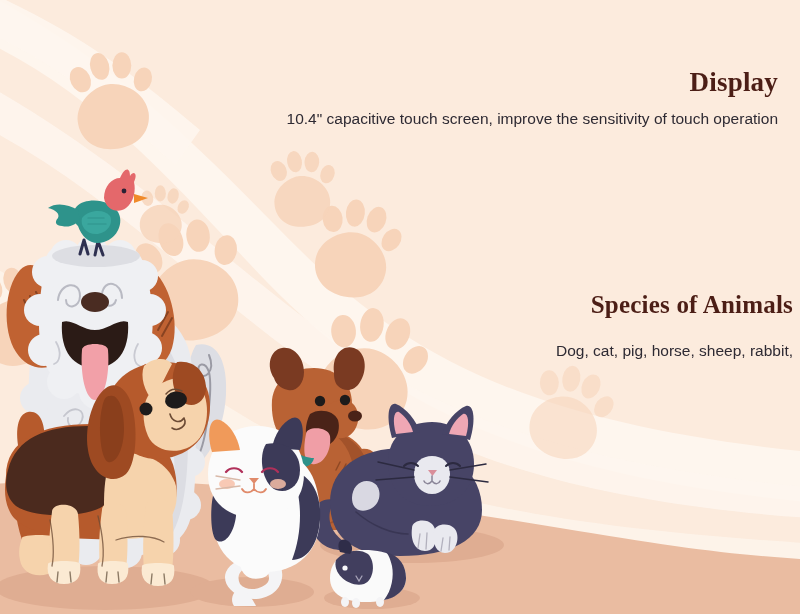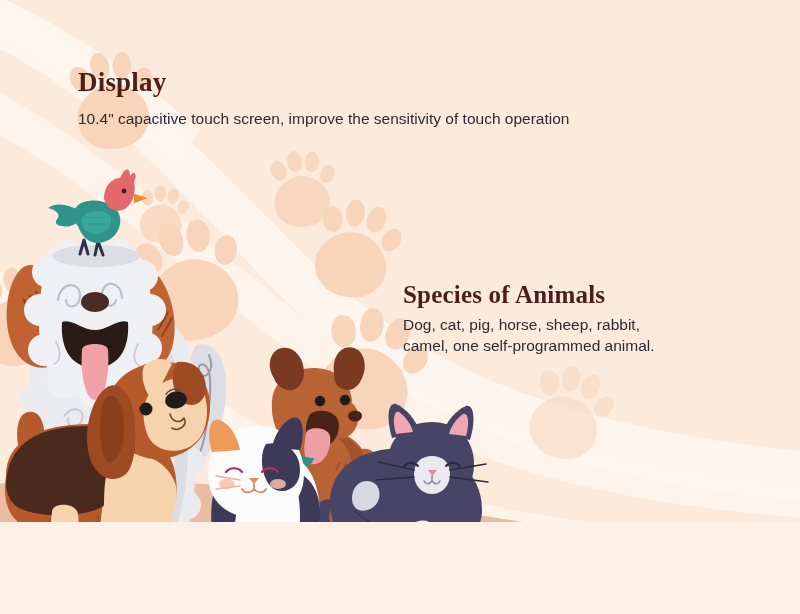--- a/index.html
+++ b/index.html
@@ -5,53 +5,54 @@
 <style>
   * { box-sizing: border-box; margin: 0; padding: 0; }
   html, body {
     width: 800px; height: 614px;
     overflow: hidden;
     background: #FDF0E6;
     font-family: "Liberation Sans", sans-serif;
   }
   #poster {
     position: relative;
-    width: 800px; height: 522px;
+    width: 800px; height: 614px;
     overflow: hidden;
     background: #FCEBDD;
+    text-align: right;
   }
   #bg-svg, #art-svg {
     position: absolute; top: 0; left: 0;
     width: 800px; height: 614px;
     display: block;
   }
   #art-svg { pointer-events: none; }
 
   .text-block { position: absolute; z-index: 5; }
   #display-block { left: 78px; top: 66px; width: 700px; }
-  #species-block { left: 403px; top: 280px; width: 390px; }
+  #species-block { left: 403px; top: 290px; width: 390px; }
 
   .heading {
     font-family: "Liberation Serif", serif;
     font-weight: bold;
     color: #4C1E16;
     letter-spacing: 0.2px;
   }
   #display-heading { font-size: 27px; line-height: 32px; }
   #species-heading { font-size: 25px; line-height: 30px; }
 
   .body-line {
     font-family: "Liberation Sans", sans-serif;
     font-size: 15.5px;
     line-height: 21px;
     color: #2E2A33;
     white-space: nowrap;
   }
   #display-lines { margin-top: 10px; }
-  #species-lines { margin-top: 4px; }
+  #species-lines { margin-top: 20px; }
 </style>
 </head>
 <body>
 
 <div id="poster">
 
   <svg id="bg-svg" viewBox="0 0 800 614" preserveAspectRatio="none">
     <rect x="0" y="0" width="800" height="614" fill="#FCEBDD"></rect>
 
     <g fill="#FEF6EE">
@@ -437,17 +438,16 @@
     <div class="heading" id="display-heading">Display</div>
     <div id="display-lines">
       <div class="body-line">10.4" capacitive touch screen, improve the sensitivity of touch operation</div>
     </div>
   </div>
 
   <div class="text-block" id="species-block">
     <div class="heading" id="species-heading">Species of Animals</div>
     <div id="species-lines">
       <div class="body-line">Dog, cat, pig, horse, sheep, rabbit,</div>
-      <div class="body-line">camel, one self-programmed animal.</div>
     </div>
   </div>
 
 </div>
 
 </body></html>

